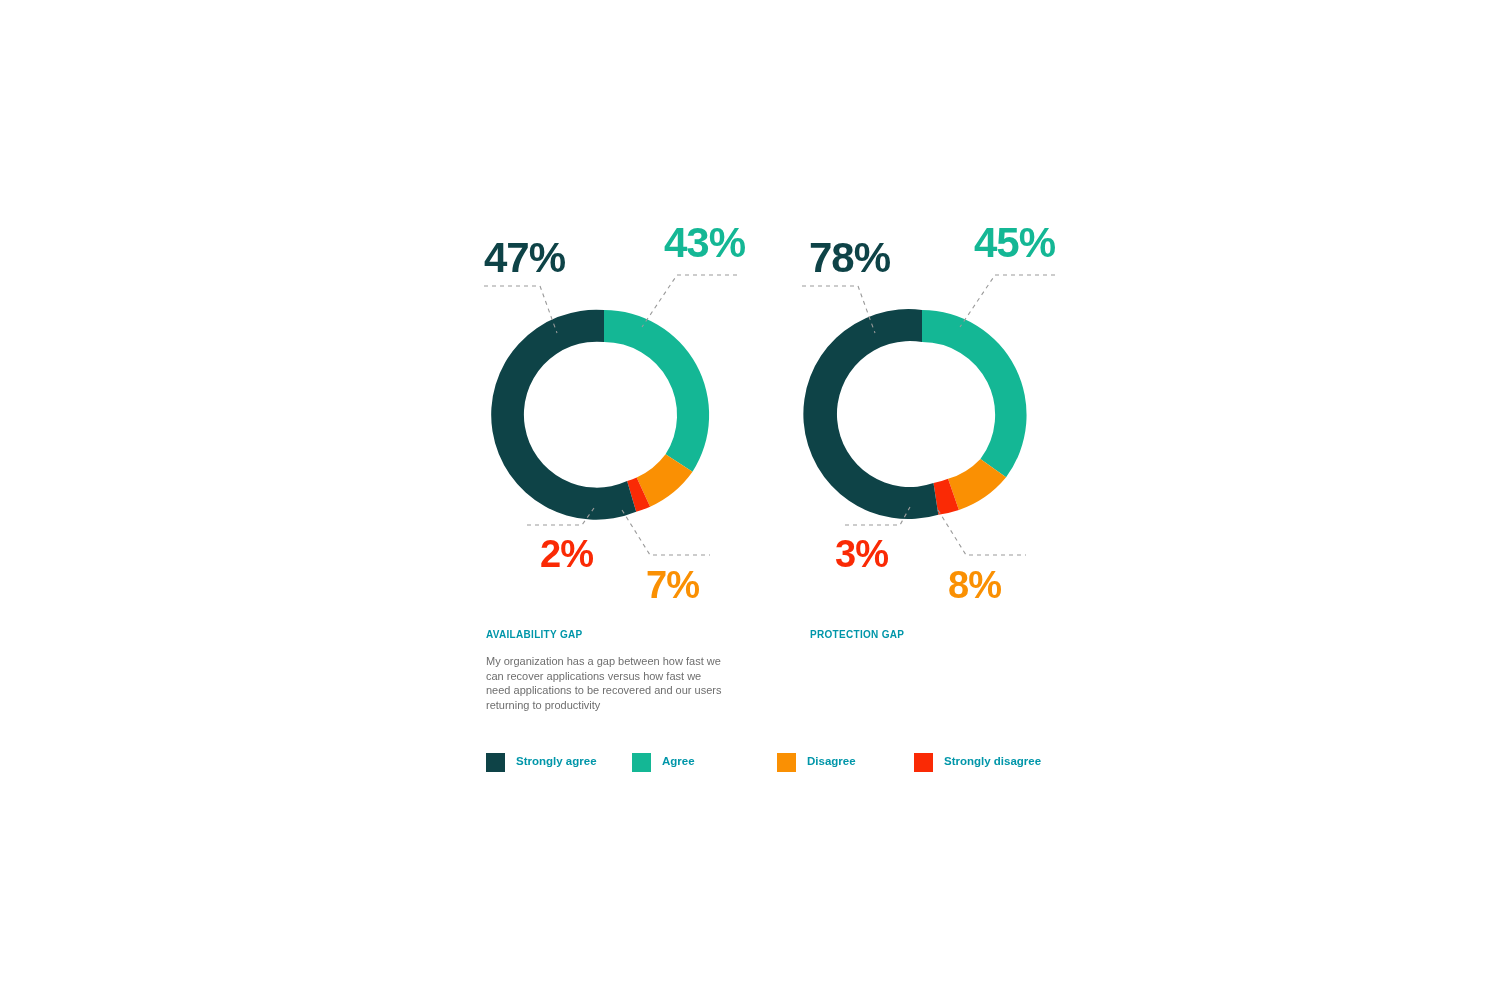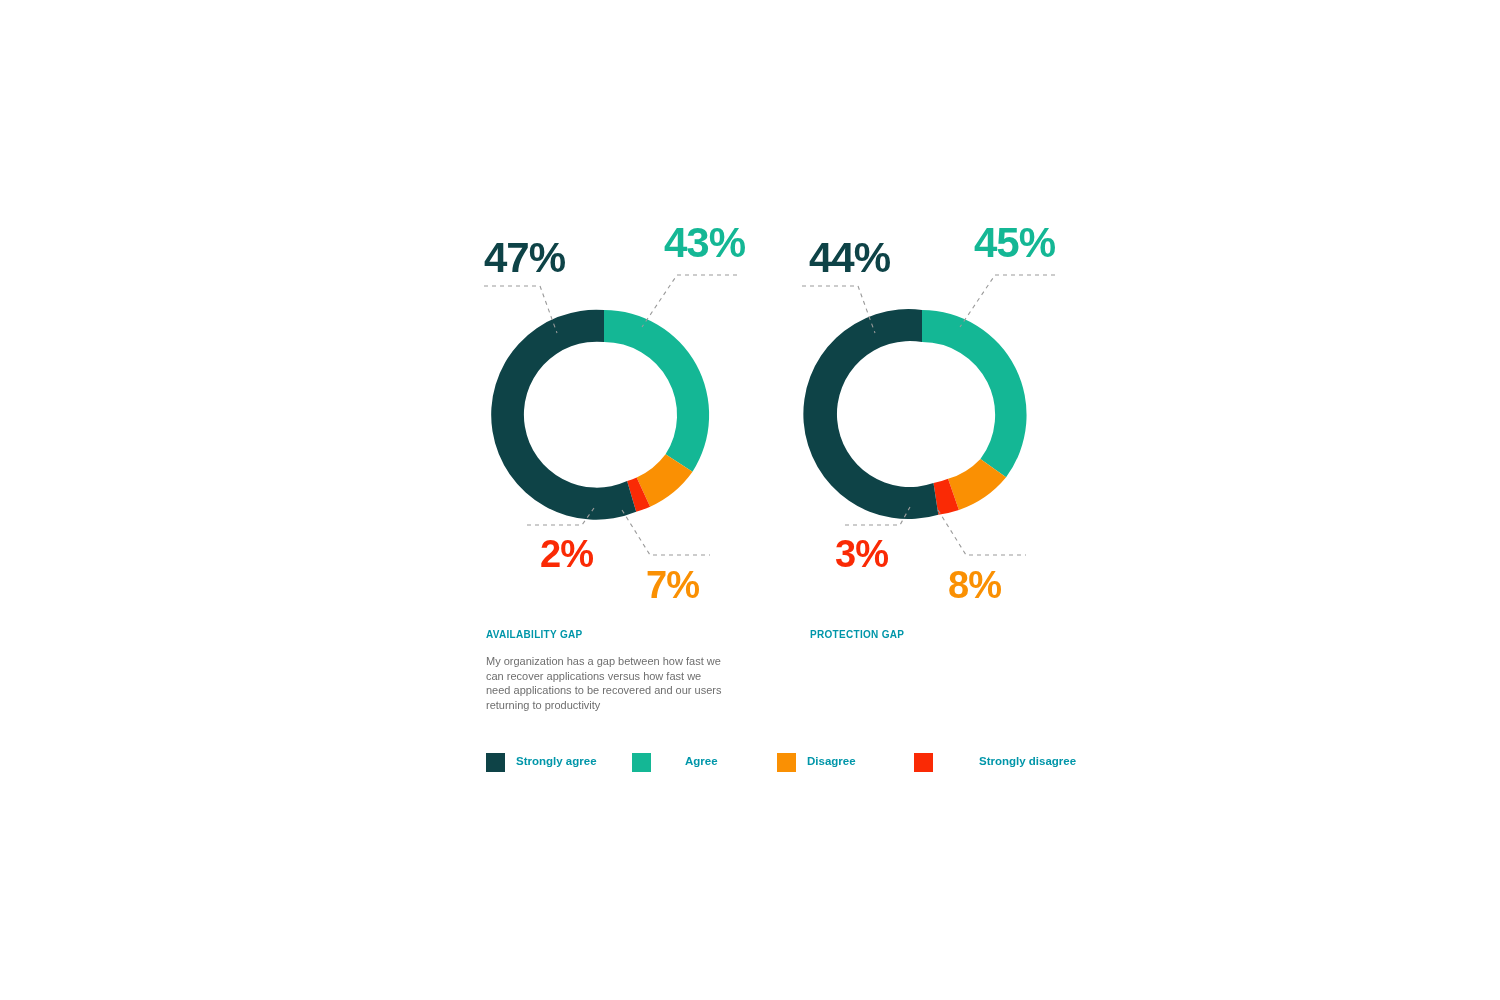--- a/index.html
+++ b/index.html
@@ -124,39 +124,39 @@
 
   <svg class="donut-svg" style="left:778px; top:225px;" width="270" height="380" viewBox="0 0 270 380">
     <g fill="none" stroke="#9a9a9a" stroke-width="1.1" stroke-dasharray="4,4">
       <path d="M 12 61 L 68 61 L 85 108"></path>
       <path d="M 265 50 L 205 50 L 170 102"></path>
       <path d="M 55 300 L 110 300 L 120 282"></path>
       <path d="M 148 285 L 176 330 L 236 330"></path>
     </g>
   </svg>
 
-  <div class="pct-label pct-big" style="left:797px; top:237px; color:#0E4347;">44%</div>
+  <div class="pct-label pct-big" style="left:797px; top:237px; color:#0E4347;">78%</div>
   <div class="pct-label pct-big" style="left:962px; top:222px; color:#14B795;">45%</div>
   <div class="pct-label pct-mid" style="left:823px; top:535px; color:#FA2A05;">3%</div>
   <div class="pct-label pct-mid" style="left:936px; top:566px; color:#FA9003;">8%</div>
 
   <div class="panel-title" style="left:798px; top:630px; color:#0096A9;">PROTECTION GAP</div>
 
   <div class="legend">
     <div class="legend-item" style="left:0px;">
       <span class="legend-swatch" style="background:#0E4347;"></span>
       <span class="legend-text" style="color:#0096A9;">Strongly agree</span>
     </div>
-    <div class="legend-item" style="left:146px;gap:23px;">
+    <div class="legend-item" style="left:146px;">
       <span class="legend-swatch" style="background:#14B795;"></span>
       <span class="legend-text" style="color:#0096A9;">Agree</span>
     </div>
     <div class="legend-item" style="left:291px;">
       <span class="legend-swatch" style="background:#FA9003;"></span>
       <span class="legend-text" style="color:#0096A9;">Disagree</span>
     </div>
-    <div class="legend-item" style="left:428px;gap:35px;">
+    <div class="legend-item" style="left:428px;">
       <span class="legend-swatch" style="background:#FA2A05;"></span>
       <span class="legend-text" style="color:#0096A9;">Strongly disagree</span>
     </div>
   </div>
 
 </div>
 
 </body></html>

